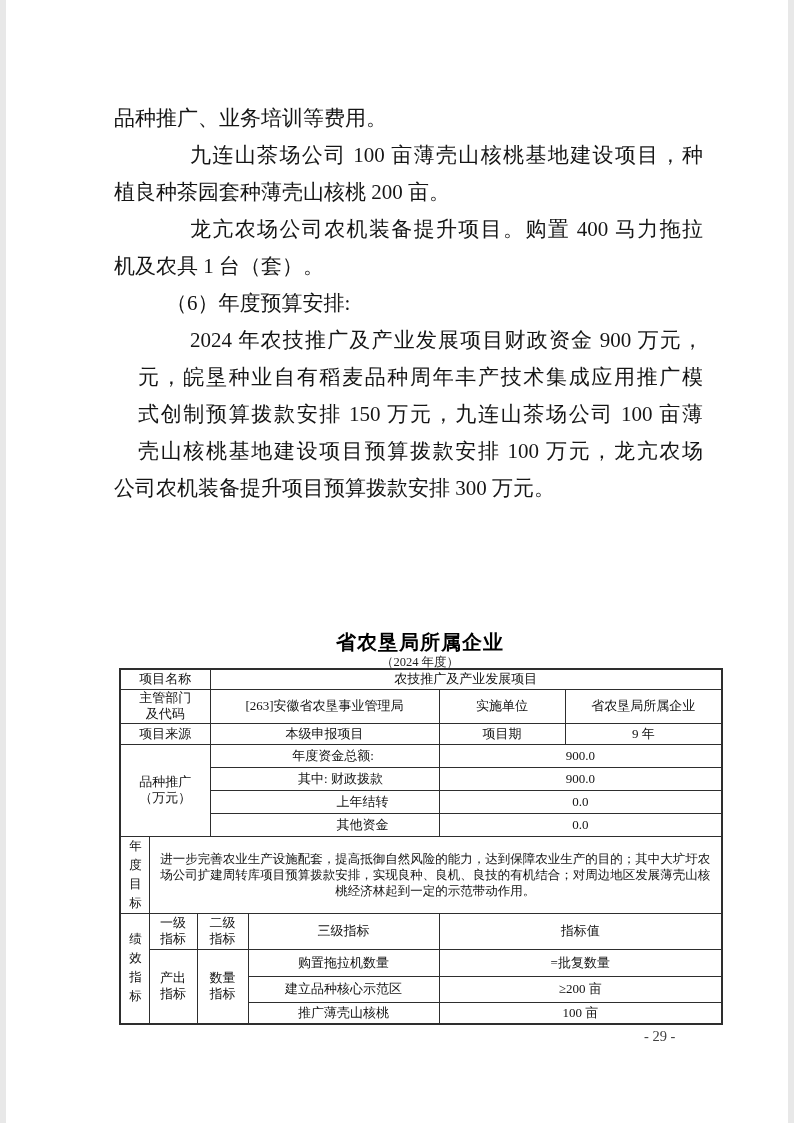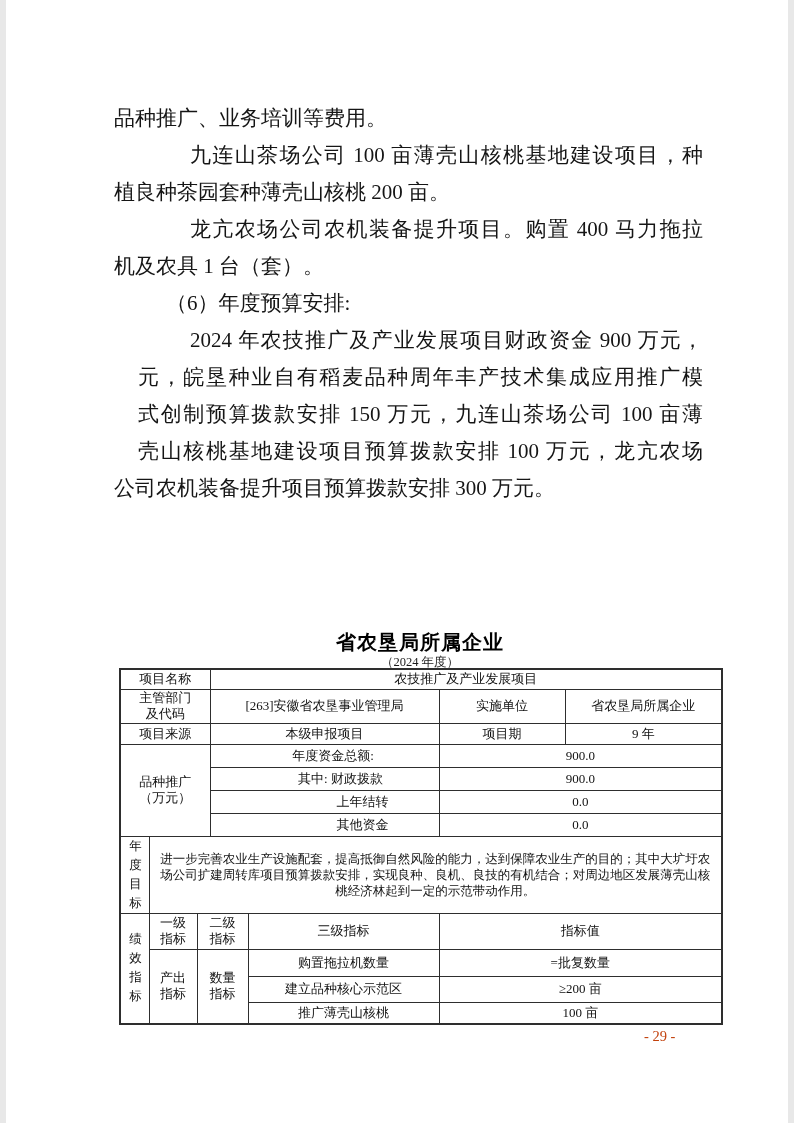--- a/index.html
+++ b/index.html
@@ -60,21 +60,21 @@
   td.fund-name .pad1{padding-left:32px;}
   td.fund-name .pad2{padding-left:76px;}
   .vlabel{
     width:15px;margin:0 auto;
     word-break:break-all;line-height:19px;
     font-size:12.5px;
   }
   
   .page-num{
     position:absolute;left:638px;top:1028px;
-    font-size:14.5px;color:#c2410c;
+    font-size:14.5px;color:#404040;
   }
 </style>
 </head>
 <body>
 
 <div class="page">
 
   <div class="body-text">
     <div class="ln">品种推广、业务培训等费用。</div>
     <div class="ln ind fill">九连山茶场公司 100 亩薄壳山核桃基地建设项目，种</div>

